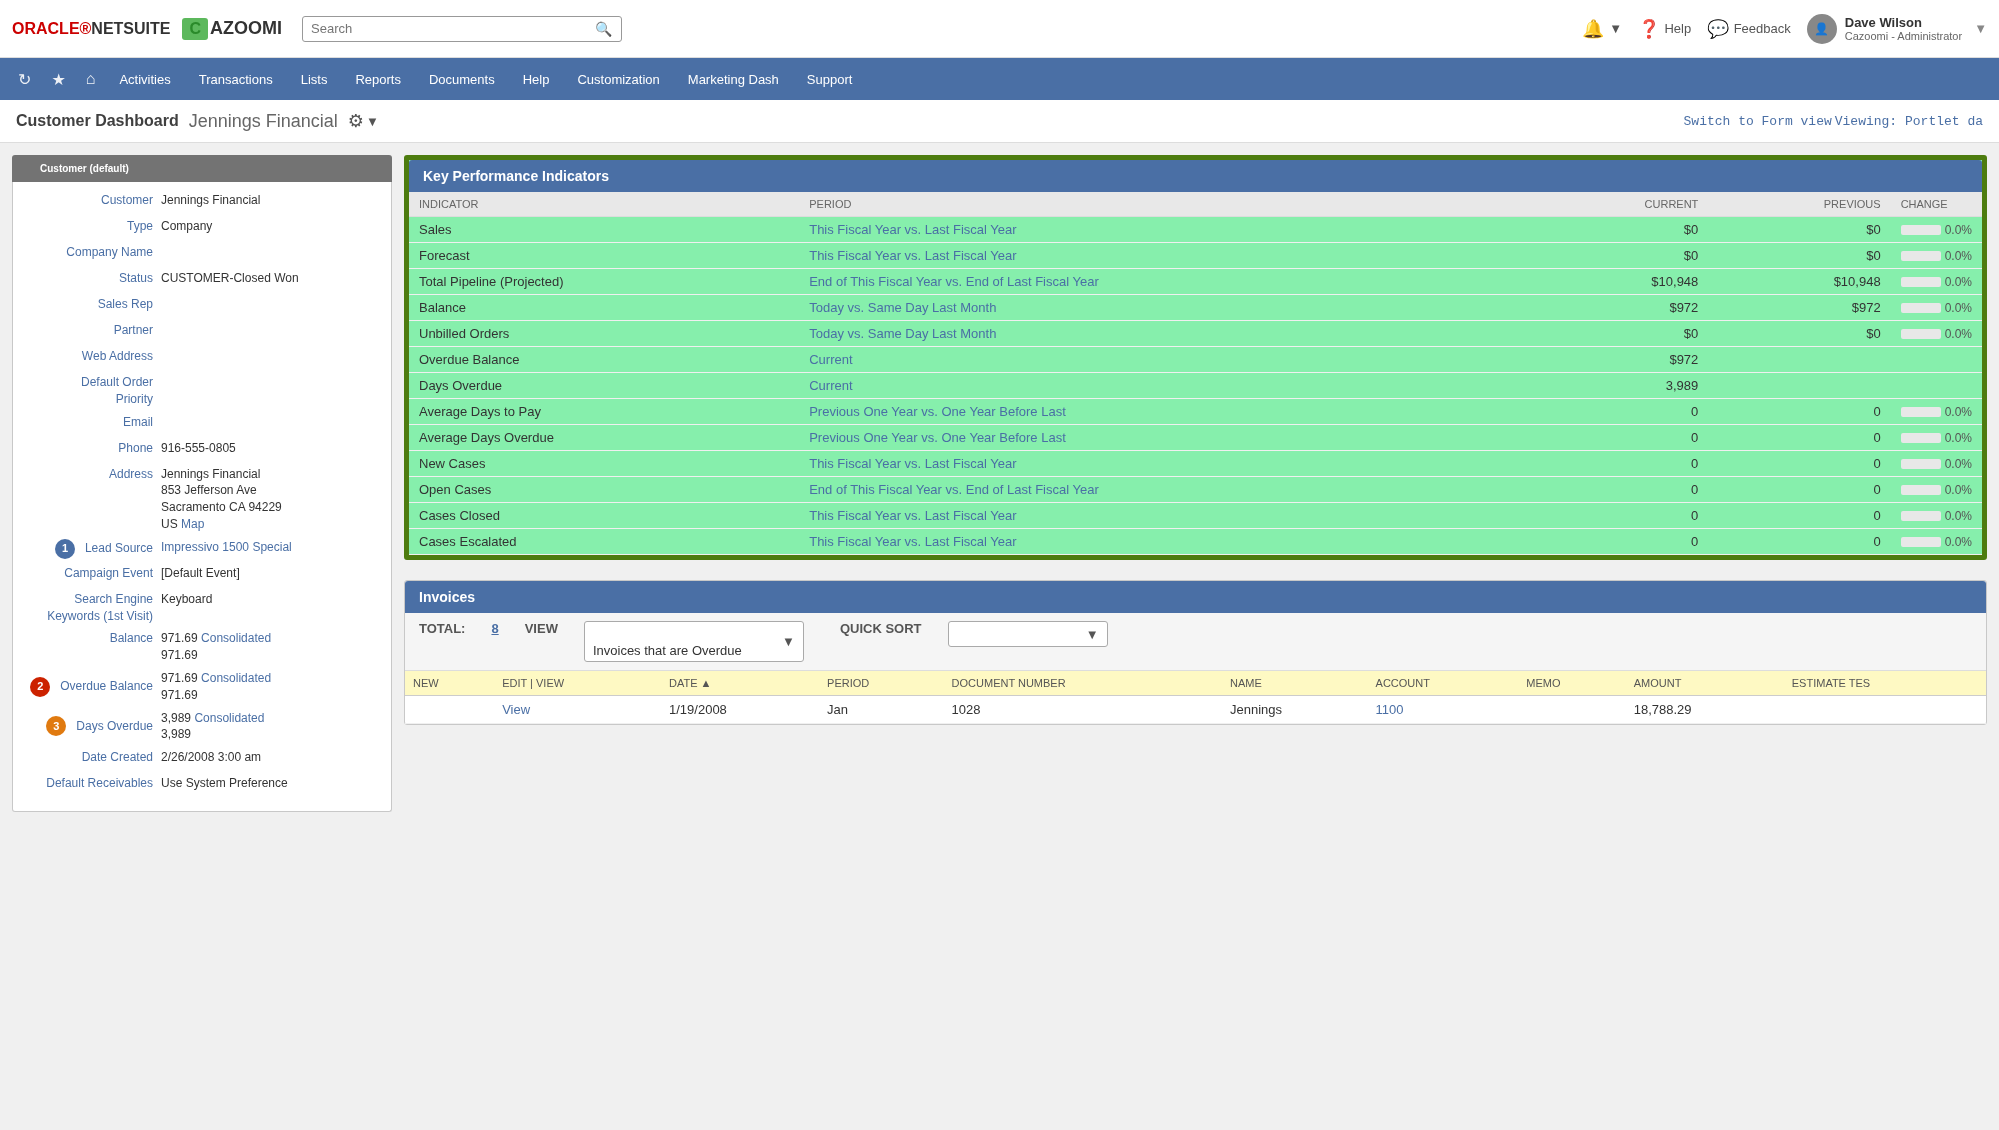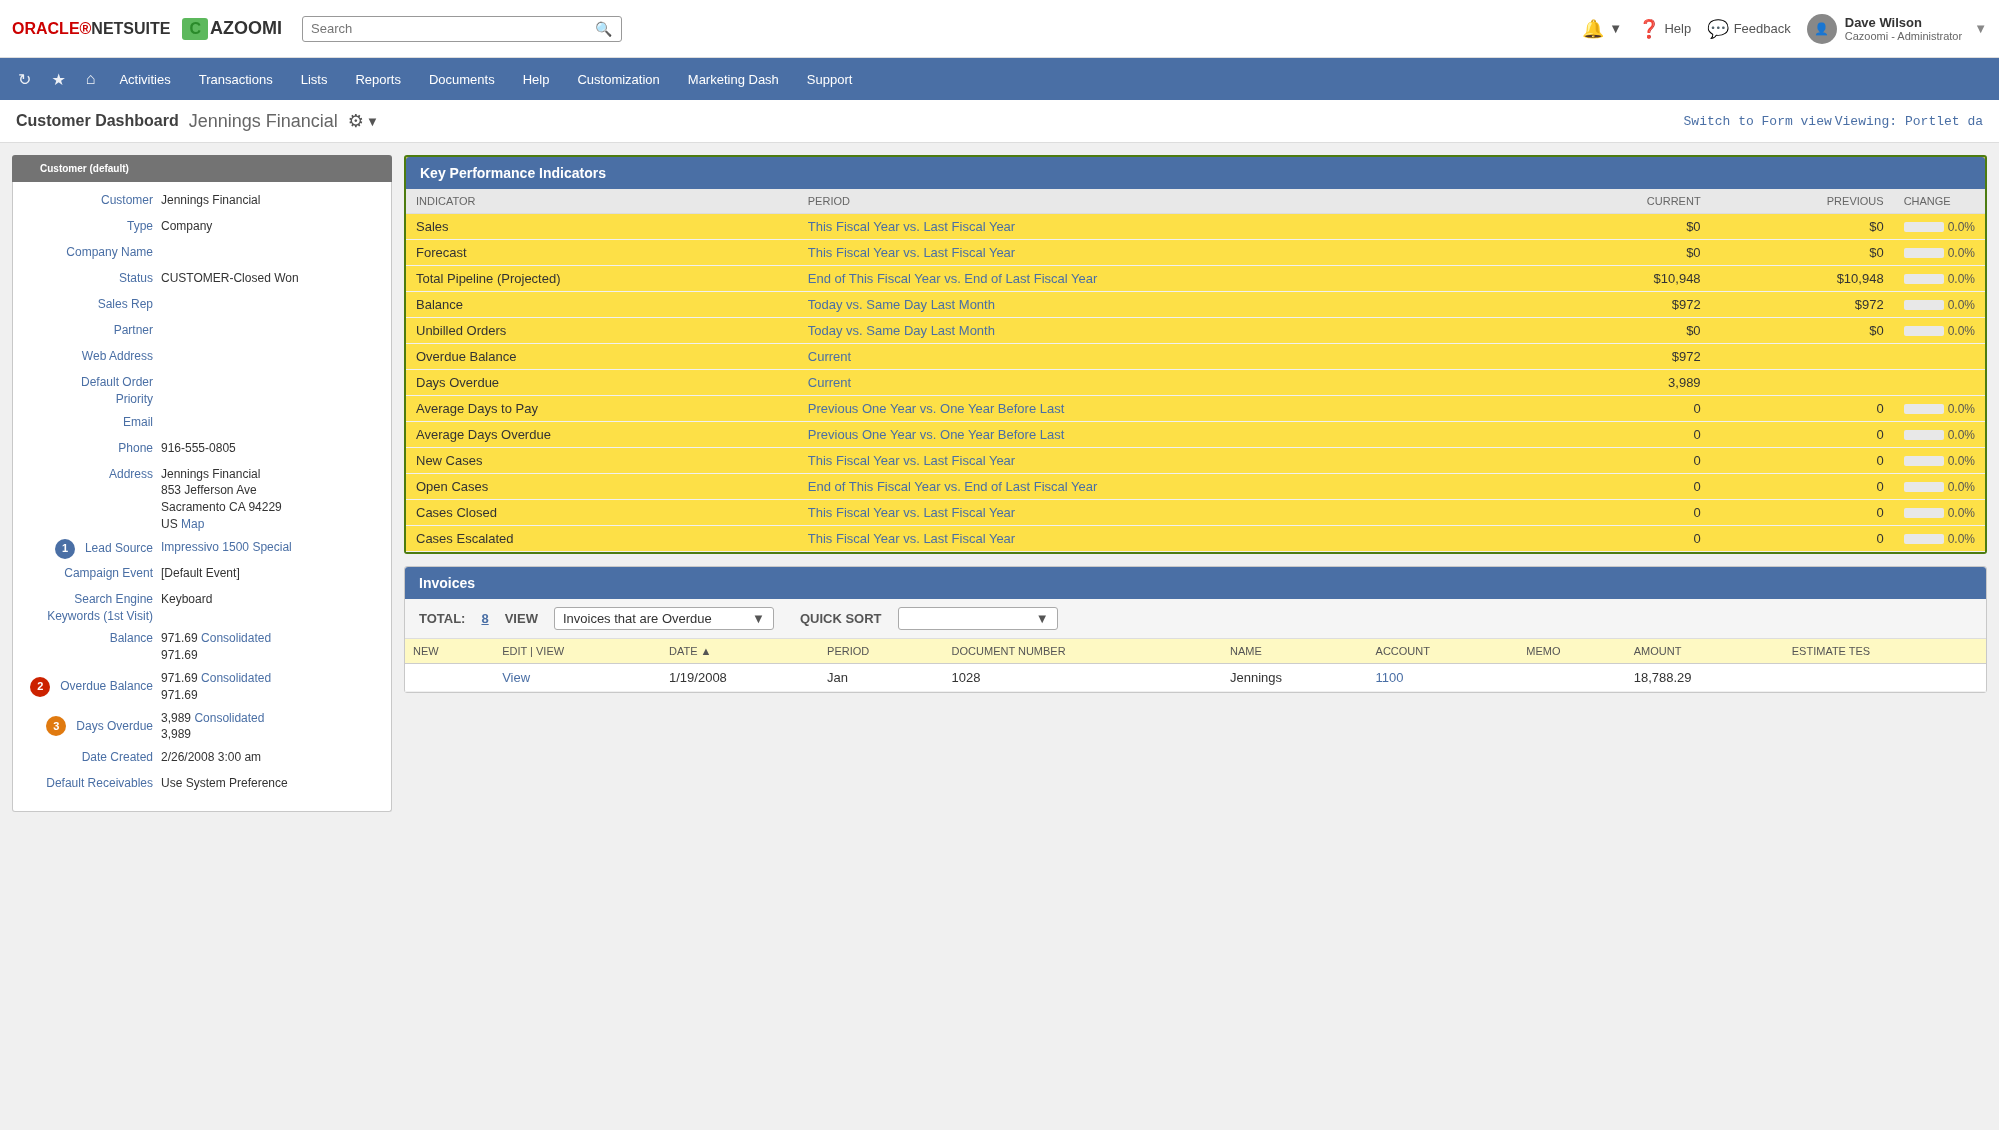--- a/index.html
+++ b/index.html
@@ -154,24 +154,24 @@
     }
     .badge-blue { background: #4a6fa5; }
     .badge-red { background: #cc2200; }
     .badge-orange { background: #e07a10; }
 
     
     .right-panel { flex: 1; }
 
     
     .kpi-section {
-      background: #fde047;
-      border: 2px solid #4d7c0f;
+      background: #86efac;
+      border: 5px solid #4d7c0f;
       border-radius: 3px;
-      margin-bottom: 12px;
+      margin-bottom: 20px;
     }
     .section-header {
       background: #4a6fa5;
       color: white;
       padding: 8px 14px;
       font-size: 14px;
       font-weight: bold;
       border-radius: 3px 3px 0 0;
     }
 
@@ -205,41 +205,41 @@
     .change-pct { font-size: 12px; color: #555; }
 
     
     .invoices-section {
       background: #fff;
       border: 1px solid #c8c8c8;
       border-radius: 3px;
     }
     .invoices-toolbar {
       display: flex;
-      align-items: center;
+      align-items: flex-start;
       padding: 8px 14px;
       background: #f5f5f5;
       border-bottom: 1px solid #ddd;
-      gap: 16px;
+      gap: 26px;
     }
     .toolbar-label { font-size: 13px; color: #555; font-weight: bold; }
     .toolbar-value { color: #4a6fa5; font-weight: bold; font-size: 13px; }
     .toolbar-select {
       display: flex;
       align-items: center;
       border: 1px solid #aaa;
       border-radius: 3px;
       background: white;
       padding: 3px 8px;
       gap: 6px;
       cursor: pointer;
       font-size: 13px;
       min-width: 220px;
     }
-    .toolbar-select-text { flex: 1; }
+    .toolbar-select-text { flex: 1; margin-top: 18px; }
     .toolbar-select-arrow { color: #555; }
     .quick-sort-label { color: #555; font-size: 13px; font-weight: bold; margin-left: 10px; }
 
     .invoices-table {
       width: 100%;
       border-collapse: collapse;
     }
     .invoices-table th {
       background: #fef9c3;
       padding: 6px 8px;

